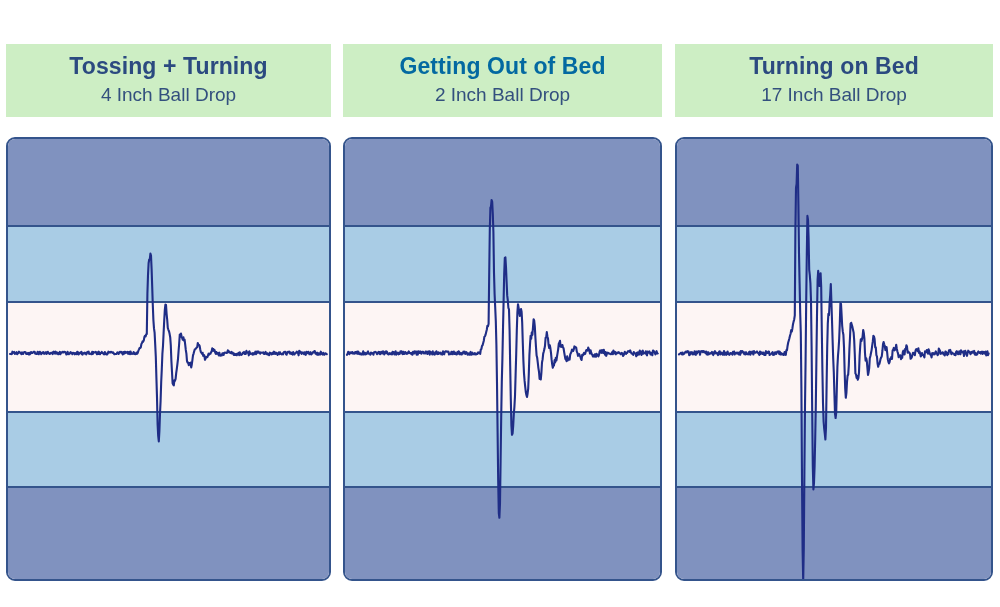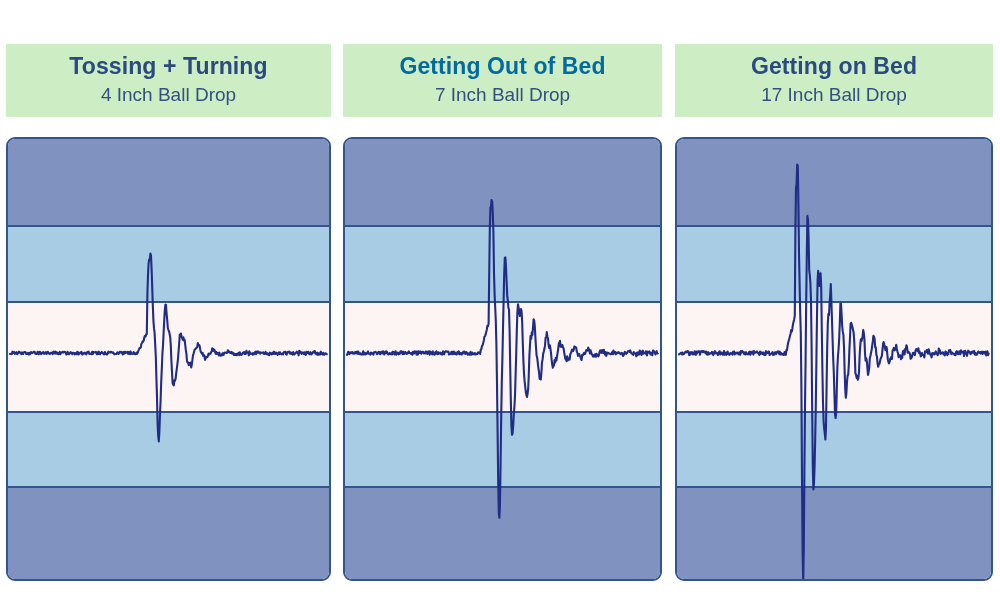--- a/index.html
+++ b/index.html
@@ -110,40 +110,40 @@
         <div class="band-sep" style="top: 272px; background: rgb(52, 84, 140);"></div>
         <div class="band-sep" style="top: 347px; background: rgb(52, 84, 140);"></div>
         <svg class="wave-svg" viewBox="0 0 321 444" preserveAspectRatio="none">
           <path d="M2.0 216.9L2.6 217.0L3.2 216.6L3.8 217.1L4.4 214.6L5.0 215.8L5.6 215.4L6.2 214.8L6.8 216.8L7.4 216.6L8.0 216.4L8.6 215.1L9.2 217.1L9.8 216.0L10.4 216.2L11.0 214.6L11.6 215.2L12.2 215.5L12.8 216.2L13.4 217.0L14.0 215.3L14.6 215.6L15.2 216.9L15.8 215.4L16.4 215.0L17.0 215.0L17.6 215.1L18.2 216.9L18.8 217.0L19.4 216.6L20.0 215.9L20.6 217.4L21.2 215.7L21.8 217.3L22.4 216.7L23.0 214.9L23.6 215.6L24.2 216.0L24.8 215.6L25.4 215.1L26.0 214.6L26.6 214.6L27.2 216.6L27.8 216.6L28.4 216.9L29.0 216.6L29.6 214.7L30.2 216.9L30.8 217.2L31.4 214.9L32.0 214.7L32.6 216.2L33.2 217.1L33.8 216.1L34.4 215.3L35.0 216.0L35.6 215.1L36.2 216.8L36.8 216.5L37.4 216.3L38.0 215.1L38.6 217.0L39.2 216.0L39.8 214.7L40.4 215.7L41.0 216.4L41.6 217.0L42.2 216.6L42.8 215.8L43.4 215.8L44.0 215.7L44.6 217.1L45.2 214.9L45.8 214.6L46.4 215.3L47.0 216.5L47.6 214.6L48.2 216.6L48.8 215.4L49.4 215.4L50.0 217.1L50.6 217.2L51.2 216.2L51.8 214.8L52.4 217.2L53.0 215.5L53.6 215.7L54.2 214.9L54.8 214.8L55.4 215.4L56.0 214.7L56.6 214.8L57.2 215.0L57.8 216.1L58.4 217.5L59.0 217.3L59.6 214.7L60.2 216.7L60.8 217.2L61.4 216.6L62.0 216.0L62.6 215.1L63.2 216.2L63.8 215.9L64.4 217.2L65.0 215.7L65.6 215.9L66.2 215.9L66.8 217.3L67.4 216.1L68.0 217.0L68.6 217.1L69.2 214.7L69.8 215.0L70.4 217.5L71.0 215.8L71.6 216.7L72.2 215.7L72.8 215.3L73.4 214.7L74.0 217.2L74.6 217.5L75.2 216.1L75.8 216.2L76.4 215.6L77.0 216.5L77.6 215.7L78.2 217.4L78.8 216.4L79.4 214.8L80.0 215.2L80.6 214.5L81.2 216.9L81.8 216.5L82.4 216.7L83.0 216.9L83.6 217.2L84.2 214.8L84.8 217.0L85.4 214.9L86.0 215.2L86.6 215.4L87.2 215.3L87.8 214.8L88.4 215.7L89.0 217.2L89.6 215.2L90.2 217.0L90.8 214.6L91.4 216.6L92.0 217.2L92.6 215.8L93.2 215.9L93.8 214.9L94.4 216.1L95.0 216.1L95.6 216.9L96.2 217.4L96.8 214.9L97.4 215.7L98.0 217.1L98.6 217.5L99.2 217.4L99.8 216.3L100.4 214.6L101.0 215.6L101.6 215.1L102.2 214.8L102.8 215.5L103.4 214.8L104.0 215.1L104.6 215.8L105.2 215.4L105.8 216.5L106.4 217.2L107.0 216.9L107.6 217.0L108.2 217.0L108.8 216.2L109.4 215.3L110.0 215.6L110.6 217.0L111.2 215.6L111.8 214.8L112.4 214.8L113.0 215.6L113.6 214.9L114.2 216.2L114.8 217.4L115.4 215.1L116.0 216.7L116.6 214.7L117.2 216.0L117.8 214.9L118.4 215.4L119.0 215.7L119.6 214.8L120.2 216.8L120.8 215.1L121.4 214.8L122.0 217.2L122.6 214.5L123.2 216.2L123.8 216.9L124.4 216.7L125.0 216.4L125.6 215.0L126.2 216.9L126.8 216.2L127.4 217.2L128.0 217.0L128.6 215.4L129.2 216.7L129.8 215.6L130.4 213.6L131.0 212.3L131.6 210.9L132.2 210.8L132.8 210.3L133.4 206.9L134.0 205.9L134.6 204.1L135.2 204.5L135.8 203.2L136.4 199.8L137.0 198.6L137.6 199.3L138.2 197.2L138.8 196.7L139.4 156.2L140.0 137.4L140.6 125.4L141.2 121.6L141.8 121.5L142.4 115.7L143.0 117.7L143.6 131.1L144.2 149.0L144.8 167.6L145.4 182.8L146.0 191.1L146.6 195.4L147.2 207.2L147.8 219.6L148.4 240.8L149.0 260.5L149.6 287.9L150.2 299.7L150.8 305.1L151.4 294.9L152.0 277.3L152.6 264.1L153.2 245.3L153.8 232.1L154.4 216.7L155.0 208.7L155.6 195.9L156.2 183.8L156.8 172.6L157.4 167.0L158.0 167.4L158.6 176.5L159.2 182.4L159.8 190.7L160.4 192.5L161.0 194.0L161.6 196.6L162.2 200.0L162.8 208.3L163.4 224.0L164.0 235.1L164.6 246.5L165.2 247.8L165.8 248.6L166.4 243.6L167.0 243.9L167.6 242.1L168.2 236.3L168.8 232.0L169.4 227.1L170.0 221.8L170.6 213.7L171.2 206.1L171.8 197.2L172.4 199.6L173.0 196.4L173.6 199.3L174.2 201.0L174.8 202.6L175.4 200.1L176.0 203.4L176.6 202.5L177.2 207.6L177.8 212.9L178.4 216.5L179.0 224.2L179.6 225.7L180.2 225.6L180.8 228.2L181.4 226.0L182.0 226.5L182.6 225.7L183.2 230.5L183.8 227.5L184.4 223.2L185.0 218.3L185.6 216.5L186.2 214.2L186.8 212.3L187.4 211.9L188.0 211.3L188.6 210.4L189.2 210.2L189.8 205.8L190.4 208.0L191.0 207.7L191.6 208.6L192.2 212.1L192.8 214.8L193.4 215.7L194.0 216.7L194.6 215.7L195.2 218.8L195.8 217.9L196.4 218.7L197.0 222.8L197.6 221.4L198.2 220.0L198.8 220.4L199.4 220.1L200.0 218.3L200.6 216.6L201.2 217.5L201.8 216.5L202.4 216.7L203.0 215.2L203.6 214.5L204.2 211.3L204.8 213.7L205.4 211.9L206.0 213.9L206.6 213.1L207.2 215.5L207.8 216.8L208.4 215.0L209.0 216.8L209.6 215.9L210.2 216.2L210.8 218.5L211.4 215.6L212.0 218.5L212.6 218.6L213.2 217.7L213.8 218.4L214.4 216.2L215.0 216.3L215.6 217.9L216.2 215.9L216.8 215.5L217.4 215.5L218.0 215.8L218.6 215.8L219.2 215.8L219.8 213.3L220.4 215.1L221.0 214.3L221.6 215.4L222.2 215.7L222.8 216.0L223.4 214.8L224.0 216.5L224.6 215.5L225.2 216.1L225.8 218.0L226.4 216.6L227.0 218.0L227.6 217.8L228.2 216.9L228.8 218.2L229.4 216.8L230.0 217.0L230.6 215.7L231.2 218.1L231.8 215.3L232.4 217.0L233.0 217.9L233.6 217.7L234.2 217.2L234.8 215.6L235.4 215.4L236.0 214.9L236.6 216.9L237.2 215.9L237.8 216.8L238.4 213.8L239.0 215.3L239.6 215.7L240.2 215.4L240.8 218.3L241.4 214.3L242.0 216.1L242.6 216.9L243.2 216.5L243.8 216.4L244.4 217.5L245.0 215.9L245.6 217.5L246.2 216.9L246.8 216.3L247.4 214.6L248.0 217.1L248.6 216.1L249.2 214.3L249.8 215.7L250.4 214.4L251.0 215.1L251.6 216.1L252.2 216.5L252.8 215.3L253.4 215.7L254.0 215.7L254.6 215.7L255.2 215.2L255.8 216.7L256.4 216.9L257.0 216.4L257.6 214.8L258.2 216.8L258.8 217.2L259.4 216.2L260.0 217.6L260.6 217.1L261.2 218.1L261.8 215.6L262.4 216.1L263.0 216.0L263.6 217.4L264.2 216.9L264.8 215.6L265.4 216.8L266.0 214.6L266.6 215.4L267.2 217.0L267.8 215.6L268.4 215.7L269.0 217.0L269.6 217.9L270.2 216.5L270.8 215.3L271.4 217.1L272.0 215.2L272.6 216.6L273.2 216.9L273.8 217.3L274.4 216.5L275.0 217.3L275.6 215.6L276.2 214.8L276.8 215.0L277.4 214.7L278.0 217.2L278.6 217.7L279.2 215.6L279.8 214.9L280.4 215.4L281.0 214.4L281.6 215.4L282.2 216.7L282.8 215.3L283.4 216.9L284.0 216.4L284.6 217.6L285.2 215.0L285.8 215.9L286.4 217.5L287.0 216.4L287.6 216.1L288.2 215.5L288.8 214.5L289.4 215.2L290.0 215.9L290.6 218.3L291.2 213.8L291.8 215.7L292.4 214.5L293.0 215.4L293.6 216.9L294.2 215.3L294.8 216.0L295.4 215.6L296.0 217.2L296.6 215.2L297.2 216.1L297.8 217.8L298.4 214.8L299.0 216.2L299.6 216.0L300.2 214.7L300.8 215.8L301.4 217.2L302.0 215.7L302.6 215.1L303.2 217.4L303.8 216.8L304.4 216.4L305.0 215.1L305.6 215.1L306.2 214.1L306.8 213.9L307.4 216.6L308.0 215.7L308.6 217.5L309.2 215.6L309.8 217.8L310.4 216.2L311.0 217.6L311.6 216.2L312.2 217.5L312.8 214.6L313.4 216.2L314.0 216.9L314.6 217.5L315.2 215.7L315.8 217.5L316.4 217.7L317.0 216.5L317.6 216.3L318.2 216.6L318.8 217.2" fill="none" stroke="#1f2d86" stroke-width="2.1" stroke-linejoin="round" stroke-linecap="round"></path>
         </svg>
       </div>
     </div>
     <div class="panel-col" style="left: 343px; width: 319px;">
       <div class="header-chip" style="background: rgb(205, 238, 196);">
         <div class="chip-title" style="color: #0369a1;">Getting Out of Bed</div>
-        <div class="chip-sub" style="color: rgb(51, 80, 126);">7 Inch Ball Drop</div>
+        <div class="chip-sub" style="color: rgb(51, 80, 126);">2 Inch Ball Drop</div>
       </div>
       <div class="chart-card" style="border-color: rgb(52, 84, 140);">
         <div class="band" style="top: 0px; height: 87px; background: rgb(128, 146, 191);"></div>
         <div class="band" style="top: 87px; height: 76px; background: rgb(169, 204, 229);"></div>
         <div class="band" style="top: 163px; height: 110px; background: rgb(253, 245, 244);"></div>
         <div class="band" style="top: 273px; height: 75px; background: rgb(169, 204, 229);"></div>
         <div class="band" style="top: 348px; height: 92px; background: rgb(128, 146, 191);"></div>
         <div class="band-sep" style="top: 86px; background: rgb(52, 84, 140);"></div>
         <div class="band-sep" style="top: 162px; background: rgb(52, 84, 140);"></div>
         <div class="band-sep" style="top: 272px; background: rgb(52, 84, 140);"></div>
         <div class="band-sep" style="top: 347px; background: rgb(52, 84, 140);"></div>
         <svg class="wave-svg" viewBox="0 0 315 444" preserveAspectRatio="none">
           <path d="M2.0 217.8L2.6 216.7L3.2 214.7L3.8 215.5L4.4 217.2L5.0 215.3L5.6 215.4L6.2 216.1L6.8 215.1L7.4 214.9L8.0 216.7L8.6 216.3L9.2 215.6L9.8 216.6L10.4 214.9L11.0 214.9L11.6 216.3L12.2 214.4L12.8 216.8L13.4 214.6L14.0 217.0L14.6 216.0L15.2 217.3L15.8 216.3L16.4 217.1L17.0 217.6L17.6 216.6L18.2 214.3L18.8 217.5L19.4 216.0L20.0 215.7L20.6 217.4L21.2 216.2L21.8 216.8L22.4 215.3L23.0 214.4L23.6 216.7L24.2 216.6L24.8 216.6L25.4 217.6L26.0 215.4L26.6 216.4L27.2 216.1L27.8 216.0L28.4 217.7L29.0 215.2L29.6 215.3L30.2 214.7L30.8 215.1L31.4 215.4L32.0 217.1L32.6 215.4L33.2 216.3L33.8 214.8L34.4 215.0L35.0 217.2L35.6 216.6L36.2 214.7L36.8 215.5L37.4 216.4L38.0 214.2L38.6 215.5L39.2 217.4L39.8 215.6L40.4 214.4L41.0 216.1L41.6 214.3L42.2 215.3L42.8 216.8L43.4 217.3L44.0 216.8L44.6 216.0L45.2 217.1L45.8 216.3L46.4 216.3L47.0 217.4L47.6 214.7L48.2 216.5L48.8 215.1L49.4 217.5L50.0 216.2L50.6 214.2L51.2 217.6L51.8 215.7L52.4 216.6L53.0 215.6L53.6 217.3L54.2 215.9L54.8 216.8L55.4 214.3L56.0 214.5L56.6 214.2L57.2 216.6L57.8 217.0L58.4 214.8L59.0 216.9L59.6 216.7L60.2 215.0L60.8 216.3L61.4 215.8L62.0 216.8L62.6 215.5L63.2 216.2L63.8 214.3L64.4 215.8L65.0 215.8L65.6 216.5L66.2 215.9L66.8 217.1L67.4 217.7L68.0 214.7L68.6 214.7L69.2 216.5L69.8 214.3L70.4 215.1L71.0 214.6L71.6 217.6L72.2 214.6L72.8 217.6L73.4 214.3L74.0 215.7L74.6 215.9L75.2 214.3L75.8 216.0L76.4 216.6L77.0 214.7L77.6 215.0L78.2 214.7L78.8 216.3L79.4 216.0L80.0 216.5L80.6 214.5L81.2 214.4L81.8 215.6L82.4 217.0L83.0 214.4L83.6 216.5L84.2 214.3L84.8 217.6L85.4 214.6L86.0 216.2L86.6 215.6L87.2 217.4L87.8 214.3L88.4 217.2L89.0 216.4L89.6 217.6L90.2 215.2L90.8 216.6L91.4 214.3L92.0 216.8L92.6 217.1L93.2 215.2L93.8 216.8L94.4 215.8L95.0 215.8L95.6 215.6L96.2 217.3L96.8 216.7L97.4 217.5L98.0 214.3L98.6 216.7L99.2 217.3L99.8 215.0L100.4 214.2L101.0 214.2L101.6 214.6L102.2 214.4L102.8 214.8L103.4 214.5L104.0 217.5L104.6 217.0L105.2 216.7L105.8 217.2L106.4 214.7L107.0 214.7L107.6 217.2L108.2 215.9L108.8 214.4L109.4 217.0L110.0 215.5L110.6 216.6L111.2 217.4L111.8 217.5L112.4 215.0L113.0 216.7L113.6 214.2L114.2 214.8L114.8 217.3L115.4 217.1L116.0 216.0L116.6 217.5L117.2 215.8L117.8 216.7L118.4 214.6L119.0 215.2L119.6 214.5L120.2 217.0L120.8 216.5L121.4 215.1L122.0 215.8L122.6 217.7L123.2 216.8L123.8 216.3L124.4 217.7L125.0 216.4L125.6 214.8L126.2 217.7L126.8 217.5L127.4 215.6L128.0 216.9L128.6 217.2L129.2 217.3L129.8 216.0L130.4 216.7L131.0 217.5L131.6 216.9L132.2 217.0L132.8 215.4L133.4 216.1L134.0 215.2L134.6 216.0L135.2 216.8L135.8 212.4L136.4 211.9L137.0 208.8L137.6 208.1L138.2 205.9L138.8 203.6L139.4 199.5L140.0 199.0L140.6 197.4L141.2 194.7L141.8 192.5L142.4 188.4L143.0 189.0L143.6 186.5L144.2 137.1L144.8 91.6L145.4 69.4L146.0 68.1L146.6 61.5L147.2 63.4L147.8 75.7L148.4 93.8L149.0 135.0L149.6 156.5L150.2 169.8L150.8 183.6L151.4 207.7L152.0 246.3L152.6 296.0L153.2 345.4L153.8 377.5L154.4 382.2L155.0 367.4L155.6 325.2L156.2 280.8L156.8 245.1L157.4 221.6L158.0 191.7L158.6 164.1L159.2 136.3L159.8 120.1L160.4 119.4L161.0 129.4L161.6 143.9L162.2 157.8L162.8 162.9L163.4 170.5L164.0 172.0L164.6 193.4L165.2 229.1L165.8 262.4L166.4 289.0L167.0 298.5L167.6 297.0L168.2 289.2L168.8 277.7L169.4 270.4L170.0 259.3L170.6 238.3L171.2 217.4L171.8 193.3L172.4 174.8L173.0 166.7L173.6 170.1L174.2 174.1L174.8 178.5L175.4 173.3L176.0 171.6L176.6 174.4L177.2 185.6L177.8 205.9L178.4 223.9L179.0 236.5L179.6 244.1L180.2 249.8L180.8 255.3L181.4 258.3L182.0 260.3L182.6 256.8L183.2 251.8L183.8 237.1L184.4 218.4L185.0 207.6L185.6 198.6L186.2 201.6L186.8 195.0L187.4 197.7L188.0 190.0L188.6 181.9L189.2 183.2L189.8 189.1L190.4 200.2L191.0 210.2L191.6 218.5L192.2 220.8L192.8 225.8L193.4 231.2L194.0 234.9L194.6 242.1L195.2 242.1L195.8 242.7L196.4 235.7L197.0 225.5L197.6 222.4L198.2 216.6L198.8 214.5L199.4 212.0L200.0 208.6L200.6 200.6L201.2 200.1L201.8 194.9L202.4 199.3L203.0 201.3L203.6 208.0L204.2 210.9L204.8 208.2L205.4 211.2L206.0 215.8L206.6 222.4L207.2 227.4L207.8 230.8L208.4 228.9L209.0 228.5L209.6 223.0L210.2 225.5L210.8 220.7L211.4 223.6L212.0 219.5L212.6 215.8L213.2 212.0L213.8 206.4L214.4 205.5L215.0 203.6L215.6 209.6L216.2 208.2L216.8 209.7L217.4 207.9L218.0 210.0L218.6 211.4L219.2 215.4L219.8 218.9L220.4 222.0L221.0 222.6L221.6 224.2L222.2 219.2L222.8 223.5L223.4 221.6L224.0 221.9L224.6 222.6L225.2 217.6L225.8 216.1L226.4 215.0L227.0 212.5L227.6 213.4L228.2 213.8L228.8 212.2L229.4 209.3L230.0 209.7L230.6 210.3L231.2 210.5L231.8 214.5L232.4 215.8L233.0 218.8L233.6 217.9L234.2 217.1L234.8 218.6L235.4 219.7L236.0 222.0L236.6 223.0L237.2 217.7L237.8 218.5L238.4 217.2L239.0 215.8L239.6 217.1L240.2 216.8L240.8 214.4L241.4 212.9L242.0 212.9L242.6 213.6L243.2 210.5L243.8 211.9L244.4 213.5L245.0 216.5L245.6 213.1L246.2 215.6L246.8 216.9L247.4 218.0L248.0 219.5L248.6 218.3L249.2 219.6L249.8 217.3L250.4 217.3L251.0 219.8L251.6 216.8L252.2 217.7L252.8 218.6L253.4 219.4L254.0 217.8L254.6 214.7L255.2 213.3L255.8 214.0L256.4 215.8L257.0 213.0L257.6 215.5L258.2 215.8L258.8 212.6L259.4 215.5L260.0 217.6L260.6 215.0L261.2 218.8L261.8 217.1L262.4 215.6L263.0 215.7L263.6 216.3L264.2 216.7L264.8 216.5L265.4 216.9L266.0 217.2L266.6 216.7L267.2 215.1L267.8 217.2L268.4 213.4L269.0 216.4L269.6 214.7L270.2 214.9L270.8 217.3L271.4 215.7L272.0 216.2L272.6 216.2L273.2 215.1L273.8 215.3L274.4 215.9L275.0 216.1L275.6 217.2L276.2 216.2L276.8 215.8L277.4 216.5L278.0 218.9L278.6 218.3L279.2 216.5L279.8 214.7L280.4 215.5L281.0 216.9L281.6 215.7L282.2 215.9L282.8 214.2L283.4 214.4L284.0 214.1L284.6 214.8L285.2 213.3L285.8 214.9L286.4 216.3L287.0 216.4L287.6 217.1L288.2 217.8L288.8 214.9L289.4 216.1L290.0 216.3L290.6 216.7L291.2 219.3L291.8 215.7L292.4 218.2L293.0 215.3L293.6 215.9L294.2 217.5L294.8 213.4L295.4 216.4L296.0 214.7L296.6 217.9L297.2 214.5L297.8 213.5L298.4 216.7L299.0 215.8L299.6 215.7L300.2 216.3L300.8 214.2L301.4 217.2L302.0 218.3L302.6 214.4L303.2 215.6L303.8 215.7L304.4 214.3L305.0 216.1L305.6 217.5L306.2 215.7L306.8 217.0L307.4 218.2L308.0 213.4L308.6 213.6L309.2 214.6L309.8 215.6L310.4 217.4L311.0 216.0L311.6 214.1L312.2 216.5L312.8 216.4" fill="none" stroke="#1f2d86" stroke-width="2.1" stroke-linejoin="round" stroke-linecap="round"></path>
         </svg>
       </div>
     </div>
     <div class="panel-col" style="left: 675px; width: 318px;">
       <div class="header-chip" style="background: rgb(205, 238, 196);">
-        <div class="chip-title" style="color: rgb(43, 74, 128);">Getting on Bed</div>
+        <div class="chip-title" style="color: rgb(43, 74, 128);">Turning on Bed</div>
         <div class="chip-sub" style="color: rgb(51, 80, 126);">17 Inch Ball Drop</div>
       </div>
       <div class="chart-card" style="border-color: rgb(52, 84, 140);">
         <div class="band" style="top: 0px; height: 87px; background: rgb(128, 146, 191);"></div>
         <div class="band" style="top: 87px; height: 76px; background: rgb(169, 204, 229);"></div>
         <div class="band" style="top: 163px; height: 110px; background: rgb(253, 245, 244);"></div>
         <div class="band" style="top: 273px; height: 75px; background: rgb(169, 204, 229);"></div>
         <div class="band" style="top: 348px; height: 92px; background: rgb(128, 146, 191);"></div>
         <div class="band-sep" style="top: 86px; background: rgb(52, 84, 140);"></div>
         <div class="band-sep" style="top: 162px; background: rgb(52, 84, 140);"></div>

